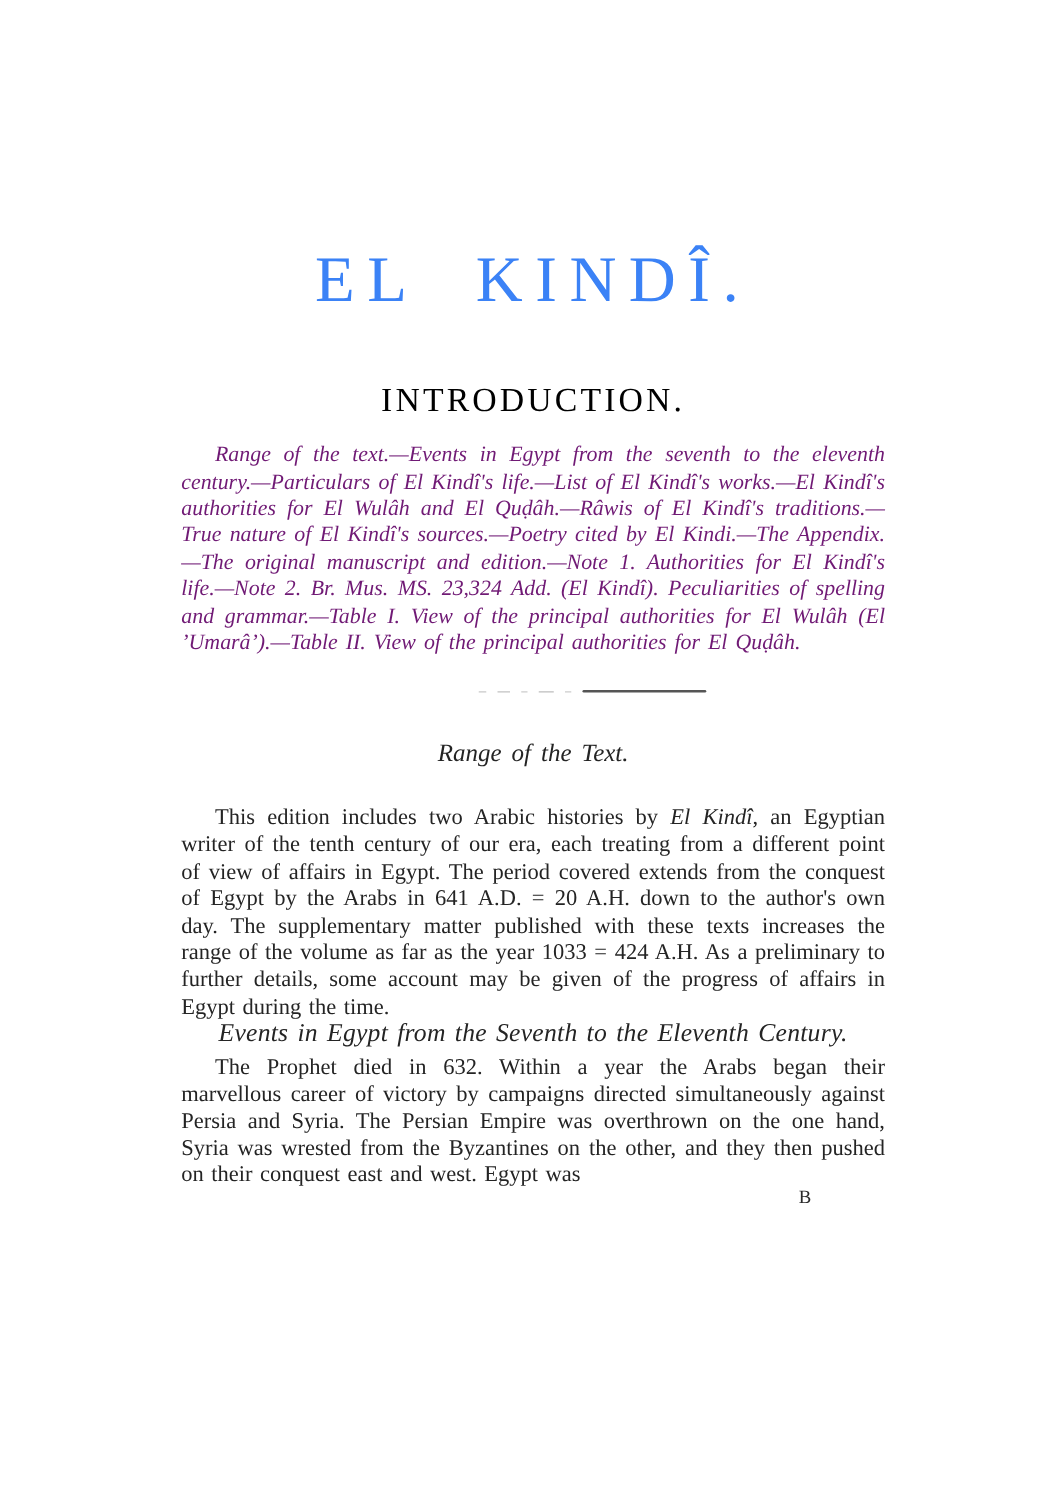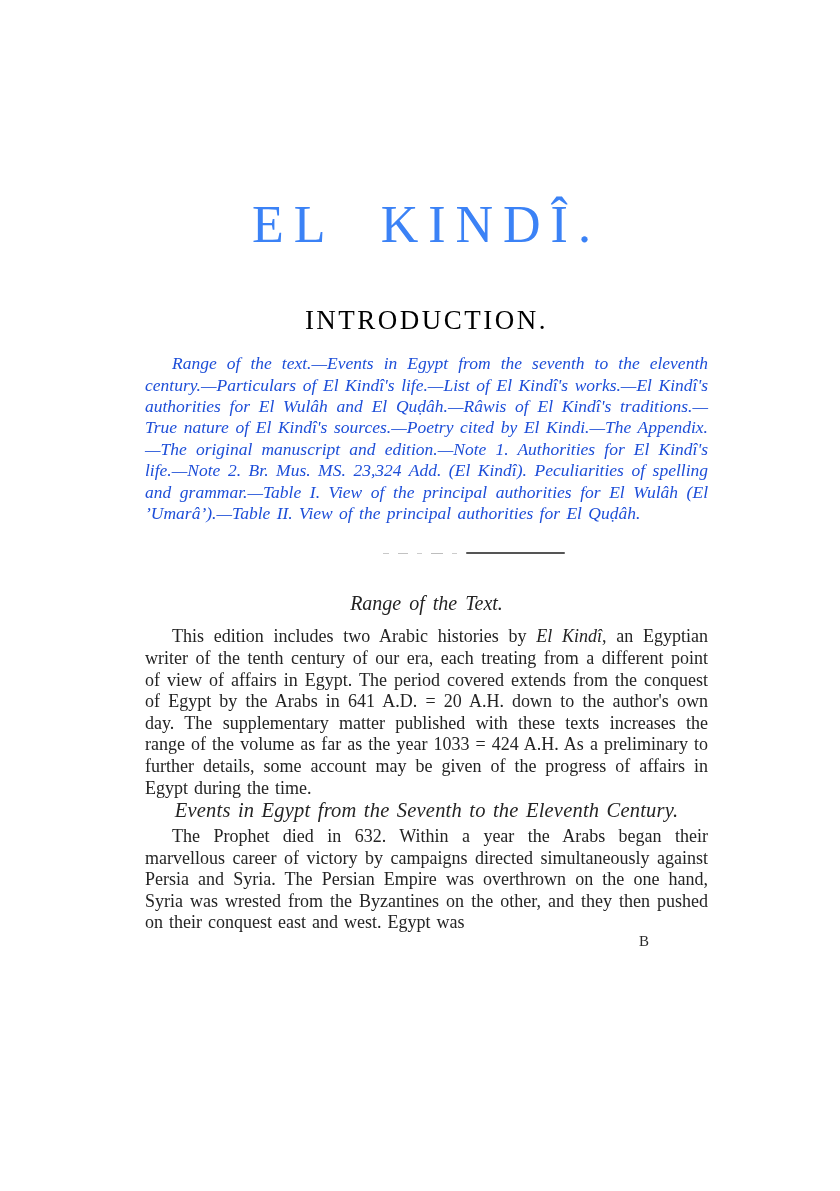--- a/index.html
+++ b/index.html
@@ -39,21 +39,21 @@
     letter-spacing: 2.5px;
     color: #000000;
     font-weight: 400;
   }
   .synopsis {
     font-style: italic;
     font-size: 17.5px;
     line-height: 21.4px;
     text-align: justify;
     text-indent: 27px;
-    color: #1d4ed8;
+    color: #701a75;
     word-spacing: 2px;
   }
   .divider {
     margin-top: 27px;
     margin-left: 238px;
     width: 182px;
     height: 4px;
     display: flex;
     align-items: center;
   }
@@ -95,21 +95,21 @@
   }
   .body-para {
     font-size: 18px;
     line-height: 21.6px;
     text-align: justify;
     text-indent: 27px;
     word-spacing: 1.5px;
     color: #242424;
     margin: 0;
   }
-  .para-1 { margin-top: 11px; }
+  .para-1 { margin-top: 28px; }
   .para-2 { margin-top: 4px; }
   .body-para .it { font-style: italic; }
   .signature-line {
     text-align: right;
     padding-right: 58px;
     font-size: 15px;
     letter-spacing: 1px;
     margin-top: -1px;
     color: #2a2a2a;
   }

